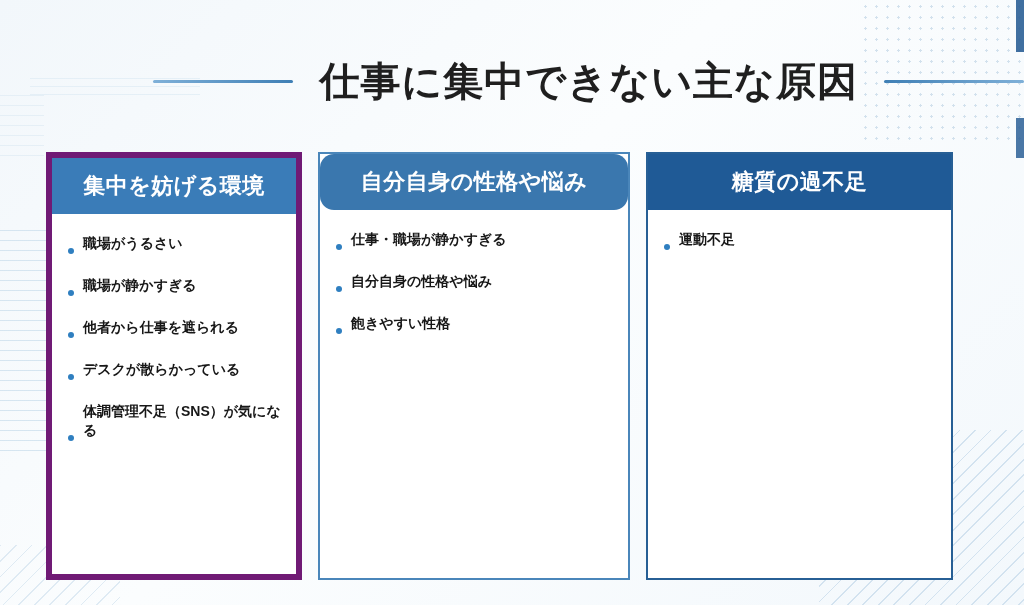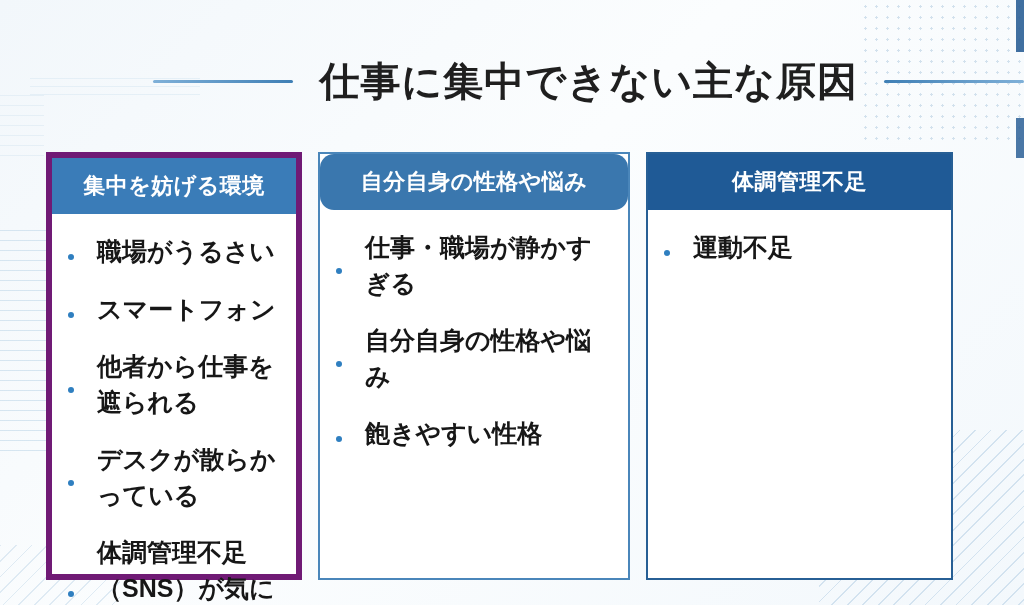--- a/index.html
+++ b/index.html
@@ -100,23 +100,23 @@
   }
   .card.c1 .card-header{background:#3a7cb8;}
   .card.c2 .card-header{background:#35719f;background:#3a77ae;border-radius:14px;}
   .card.c3 .card-header{background:#1f5a96;}
 
   .card-body{
     flex:1;padding:20px 14px 10px 16px;
   }
   .bullet-list{list-style:none;margin:0;padding:0;}
   .bullet-item{
-    display:flex;align-items:center;gap:23px;
+    display:flex;align-items:flex-end;gap:9px;
     margin-bottom:22px;
-    font-size:25px;line-height:1.42;color:#171717;font-weight:bold;
+    font-size:14px;line-height:1.42;color:#171717;font-weight:bold;
   }
   .bullet-dot{
     flex:0 0 auto;width:6px;height:6px;border-radius:50%;
     background:#2f7fc0;margin-top:11px;
   }
   .bullet-text{flex:1;}
 </style>
 </head>
 <body>
 
@@ -143,21 +143,21 @@
   <div class="card c1">
     <div class="card-header">集中を妨げる環境</div>
     <div class="card-body">
       <ul class="bullet-list">
         <li class="bullet-item">
           <span class="bullet-dot"></span>
           <span class="bullet-text">職場がうるさい</span>
         </li>
         <li class="bullet-item">
           <span class="bullet-dot"></span>
-          <span class="bullet-text">スマートフォン</span>
+          <span class="bullet-text">職場が静かすぎる</span>
         </li>
         <li class="bullet-item">
           <span class="bullet-dot"></span>
           <span class="bullet-text">他者から仕事を遮られる</span>
         </li>
         <li class="bullet-item">
           <span class="bullet-dot"></span>
           <span class="bullet-text">デスクが散らかっている</span>
         </li>
         <li class="bullet-item">
@@ -182,21 +182,21 @@
         </li>
         <li class="bullet-item">
           <span class="bullet-dot"></span>
           <span class="bullet-text">飽きやすい性格</span>
         </li>
       </ul>
     </div>
   </div>
 
   <div class="card c3">
-    <div class="card-header">体調管理不足</div>
+    <div class="card-header">糖質の過不足</div>
     <div class="card-body">
       <ul class="bullet-list">
         <li class="bullet-item">
           <span class="bullet-dot"></span>
           <span class="bullet-text">運動不足</span>
         </li>
       </ul>
     </div>
   </div>
 

